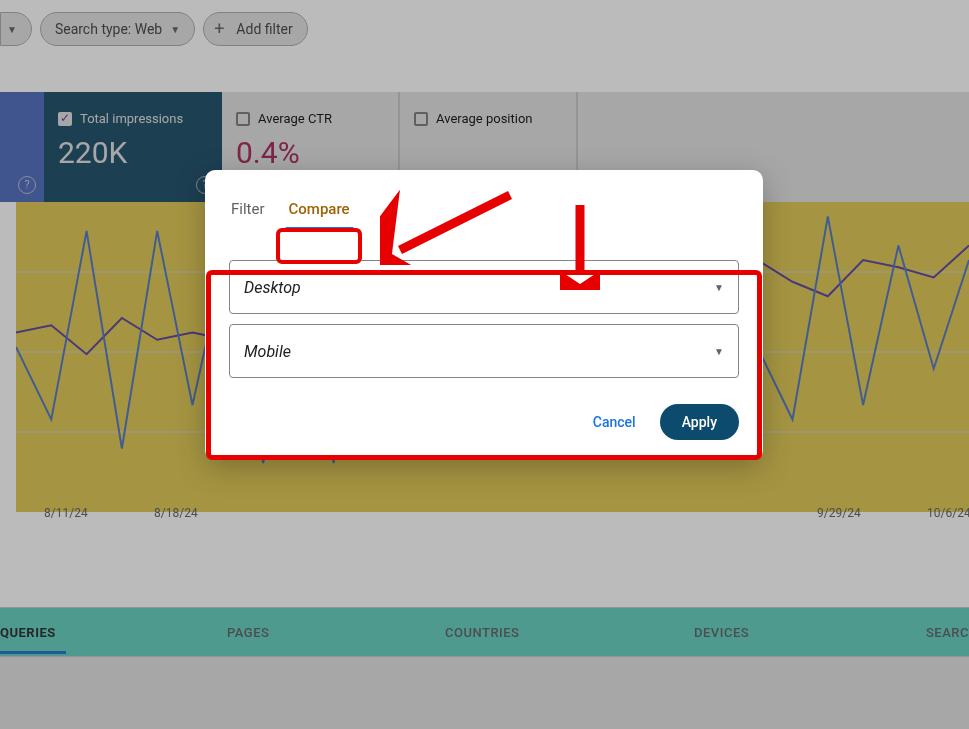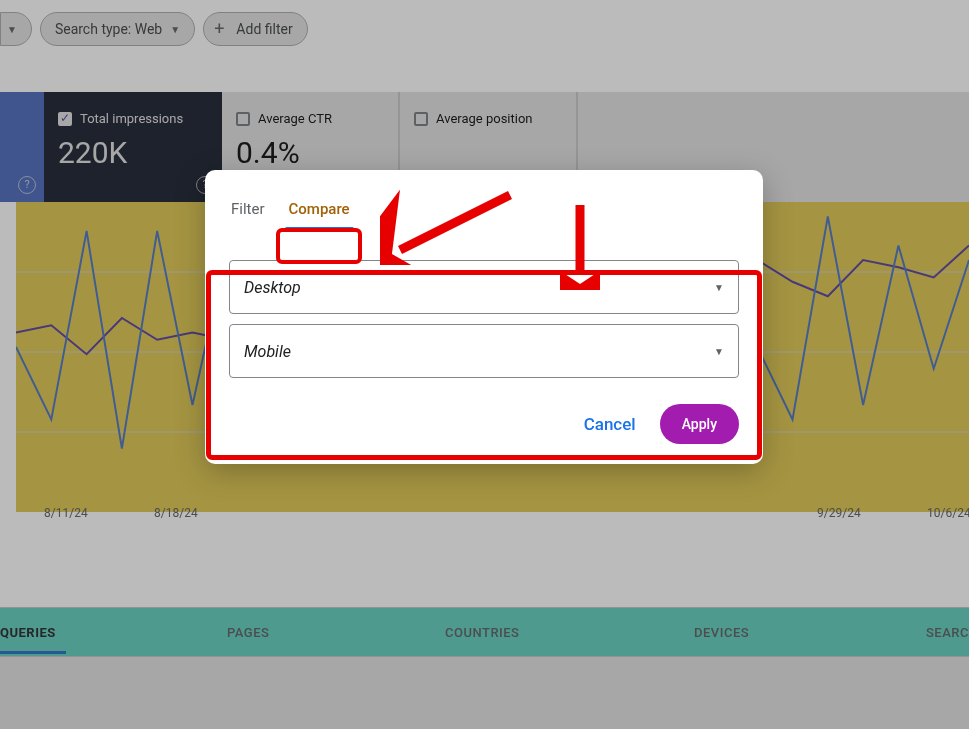--- a/index.html
+++ b/index.html
@@ -13,26 +13,26 @@
   .filters-row { position: absolute; top: 12px; left: 0; display: flex; gap: 8px; align-items: center; }
   .chip { display: inline-flex; align-items: center; gap: 8px; border: 1px solid #bdbdbd; border-radius: 18px; padding: 6px 14px; font-size: 14px; color: #3c4043; background: #fff; height: 34px; }
   .chip .tri { font-size: 10px; color: #5f6368; }
   .chip.add { padding-left: 10px; }
   .plus { font-size: 18px; line-height: 1; color: #5f6368; margin-right: 4px; }
 
   
   .metrics { position: absolute; top: 92px; left: 0; right: 0; display: flex; height: 110px; }
   .card { flex: 0 0 178px; border-right: 2px solid #e0e0e0; padding: 16px 14px; background: #fff; position: relative; }
   .card.blue { background: #4a6fd6; color: #fff; flex: 0 0 44px; border: none; }
-  .card.purple { background: #0f172a; color: #fff; flex: 0 0 178px; border: none; }
+  .card.purple { background: #0c4a6e; color: #fff; flex: 0 0 178px; border: none; }
   .card .cb { display: inline-block; width: 14px; height: 14px; border: 2px solid #80868b; border-radius: 2px; margin-right: 8px; vertical-align: middle; }
   .card.purple .cb { border-color: #fff; background: #fff; position: relative; }
   .card.purple .cb::after { content: "✓"; position: absolute; top: -3px; left: 0; font-size: 12px; color: #5c3db5; }
   .card .lbl { font-size: 13px; vertical-align: middle; }
-  .card .val { font-size: 30px; margin-top: 8px; color: #000000; }
+  .card .val { font-size: 30px; margin-top: 8px; color: #be185d; }
   .card.purple .val { color: #fff; }
   .card .help { position: absolute; bottom: 8px; right: 8px; width: 18px; height: 18px; border: 1.5px solid rgba(255,255,255,0.7); border-radius: 50%; font-size: 11px; text-align: center; line-height: 15px; color: rgba(255,255,255,0.8); }
   .card.blue .help { border-color: rgba(255,255,255,0.7); }
 
   
   .chart { position: absolute; top: 202px; left: 16px; right: 0; height: 310px; background: #fde047; }
   .chart svg { width: 100%; height: 100%; }
   .x-labels { position: absolute; bottom: 6px; left: 0; right: 0; display: flex; font-size: 12px; color: #5f6368; }
   .x-labels span { position: absolute; }
 
@@ -53,22 +53,22 @@
   .modal-tab.active::after { content: ""; position: absolute; left: 10px; right: 10px; bottom: -6px; height: 3px; background: #1a73e8; border-radius: 2px; }
 
   .red-box-compare { position: absolute; top: 58px; left: 71px; width: 86px; height: 36px; border: 4px solid #e60000; border-radius: 6px; pointer-events: none; }
   .red-box-selects { position: absolute; top: 100px; left: 1px; right: 1px; height: 190px; border: 5px solid #e60000; border-radius: 6px; pointer-events: none; }
 
   .select { width: 100%; height: 54px; border: 1px solid #80868b; border-radius: 4px; display: flex; align-items: center; justify-content: space-between; padding: 0 14px; font-size: 16px; color: #202124; background: #fff; margin: 10px 0; cursor: pointer; }
   .select .tri2 { font-size: 10px; color: #5f6368; }
   .vs { font-size: 13px; color: #5f6368; margin: 2px 0 2px 4px; }
 
   .modal-actions { display: flex; justify-content: flex-end; gap: 8px; margin-top: 14px; }
-  .btn-text { color: #1a73e8; font-size: 17px; font-weight: 500; padding: 10px 16px; background: none; border: none; cursor: pointer; }
-  .btn-fill { background: #a21caf; color: #fff; font-size: 14px; font-weight: 500; padding: 10px 22px; border: none; border-radius: 20px; cursor: pointer; }
+  .btn-text { color: #1a73e8; font-size: 14px; font-weight: 500; padding: 10px 16px; background: none; border: none; cursor: pointer; }
+  .btn-fill { background: #0c4a6e; color: #fff; font-size: 14px; font-weight: 500; padding: 10px 22px; border: none; border-radius: 20px; cursor: pointer; }
 
   
   .arrow { position: absolute; z-index: 20; pointer-events: none; }
 </style>
 </head>
 <body>
 
 <div class="bg-layer">
   <div class="filters-row">
     <div class="chip" style="border-radius:0 18px 18px 0; padding-left:6px;">

